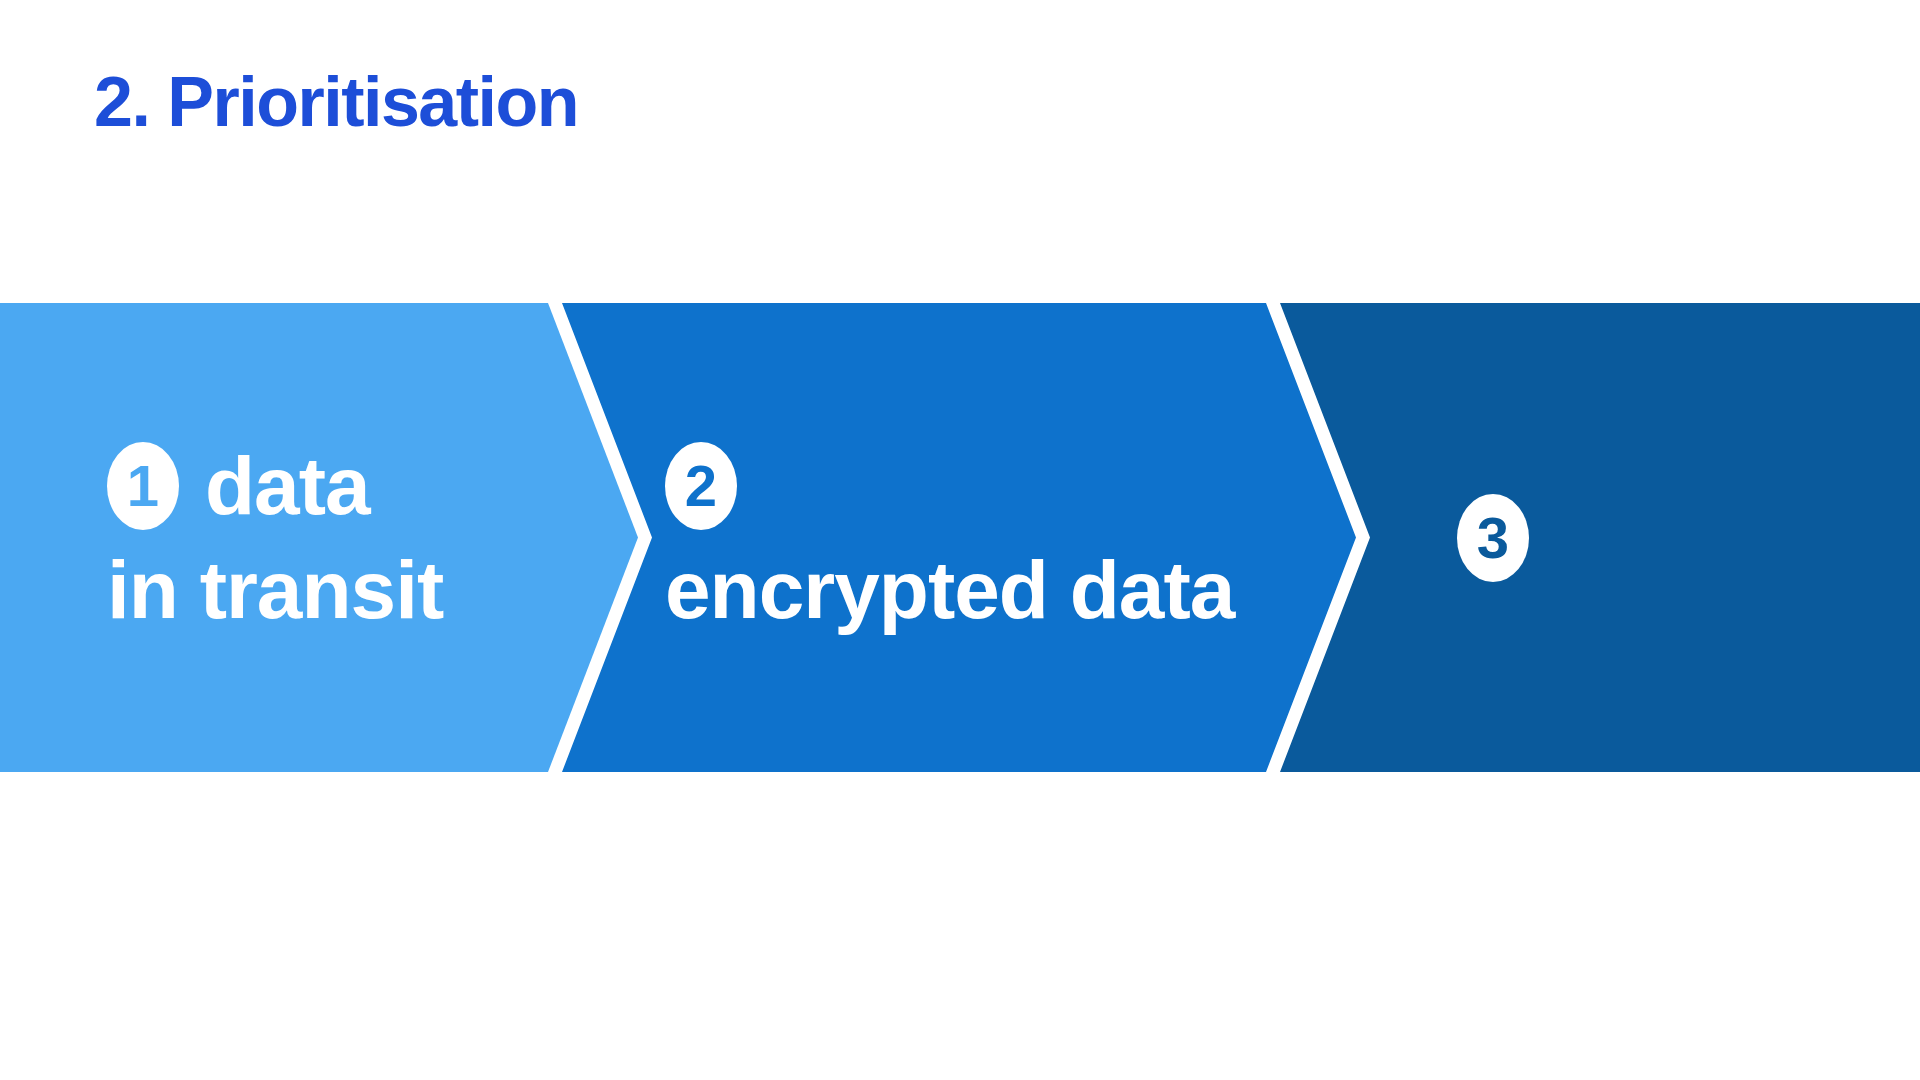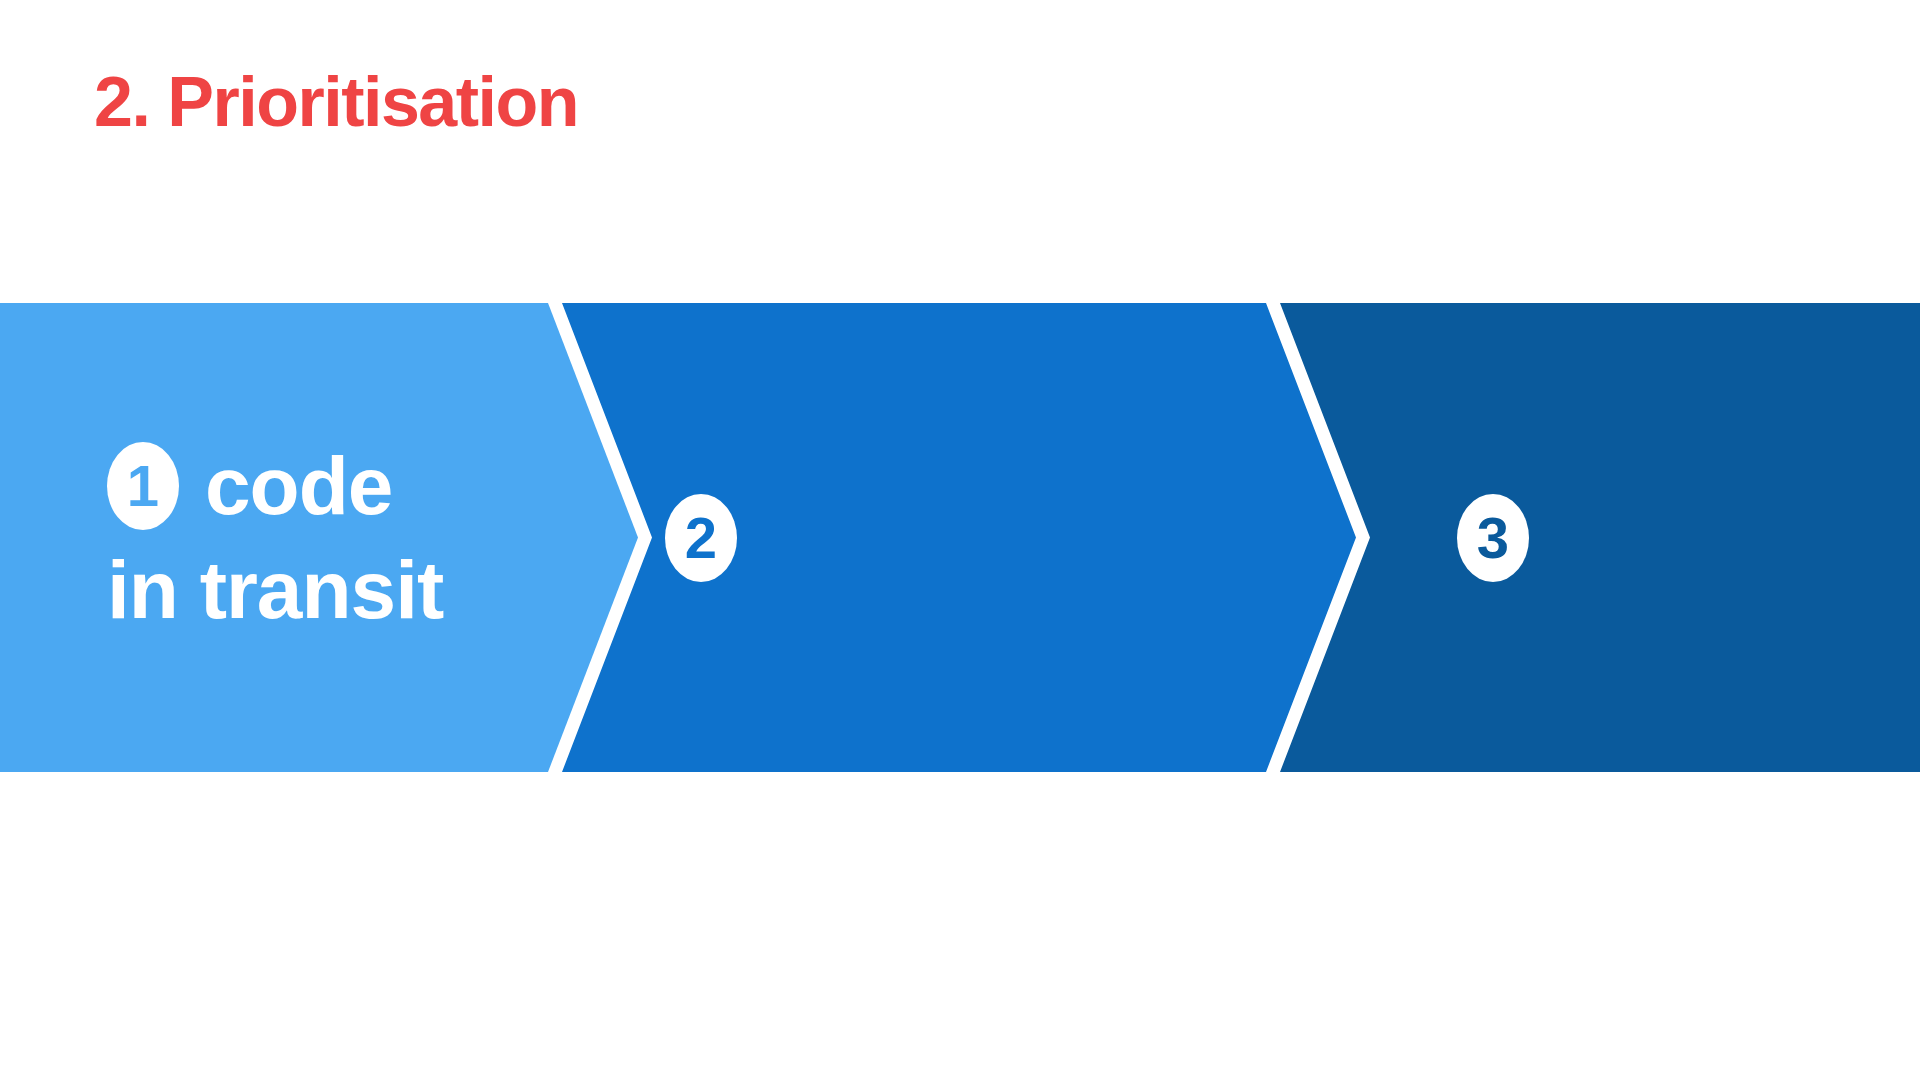--- a/index.html
+++ b/index.html
@@ -92,40 +92,41 @@
   .badge-2 { color: #0E72CC; }
   .badge-3 { color: #0A5A9C; }
 
   .t-1 { left: 107px; }
   .t-2 { left: 665px; }
   .t-3 { left: 1457px; }
 </style>
 </head>
 <body>
 
-<div class="slide-title" style="color: #ef4444;">2. Prioritisation</div>
+<div class="slide-title" style="color: #1d4ed8;">2. Prioritisation</div>
 
 <div class="band">
 
   <div class="chev chev-1" style="background-color: rgb(75, 168, 242);"></div>
   <div class="chev chev-2" style="background-color: rgb(14, 114, 204);"></div>
   <div class="chev chev-3" style="background-color: rgb(10, 90, 156);"></div>
 
   <div class="step-text t-1">
     <div class="line-1">
       <span class="num-badge badge-1" style="color: rgb(75, 168, 242);">1</span>
-      <span class="word">code</span>
+      <span class="word">data</span>
     </div>
     <div class="line-2 word">in transit</div>
   </div>
 
   <div class="step-text t-2">
     <div class="line-1">
       <span class="num-badge badge-2" style="color: rgb(14, 114, 204);">2</span>
     </div>
+    <div class="line-2 word">encrypted data</div>
   </div>
 
   <div class="step-text t-3">
     <div class="line-1">
       <span class="num-badge badge-3" style="color: rgb(10, 90, 156);">3</span>
     </div>
   </div>
 
 </div>
 

